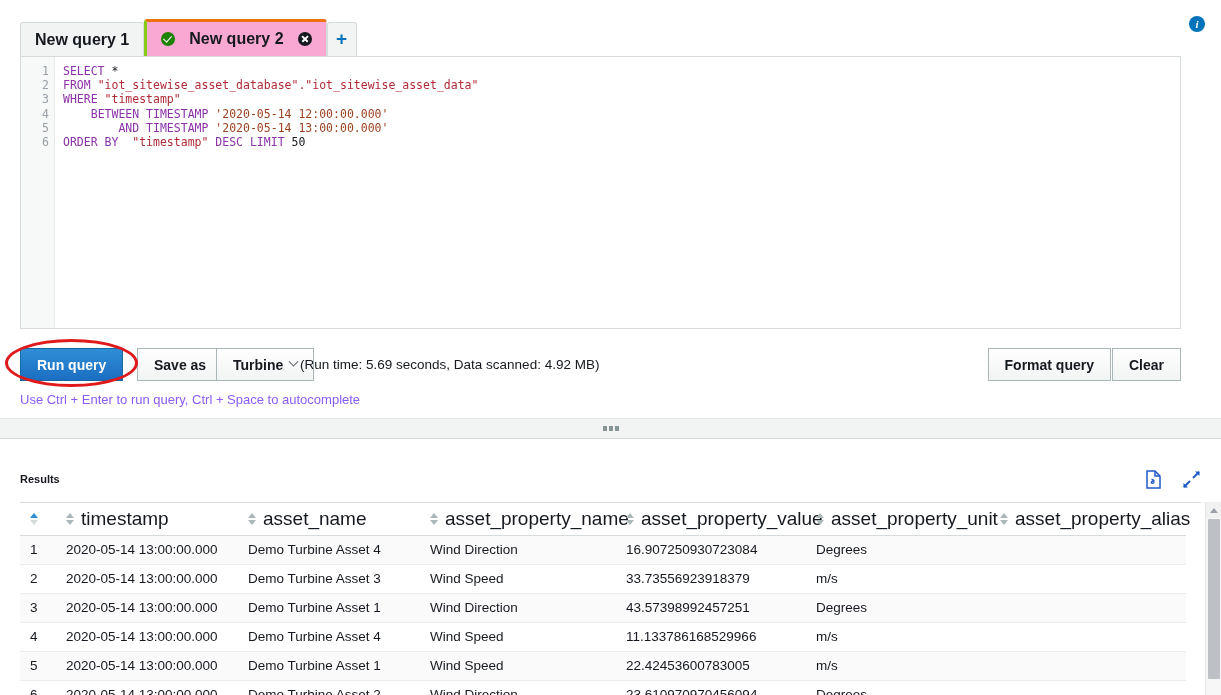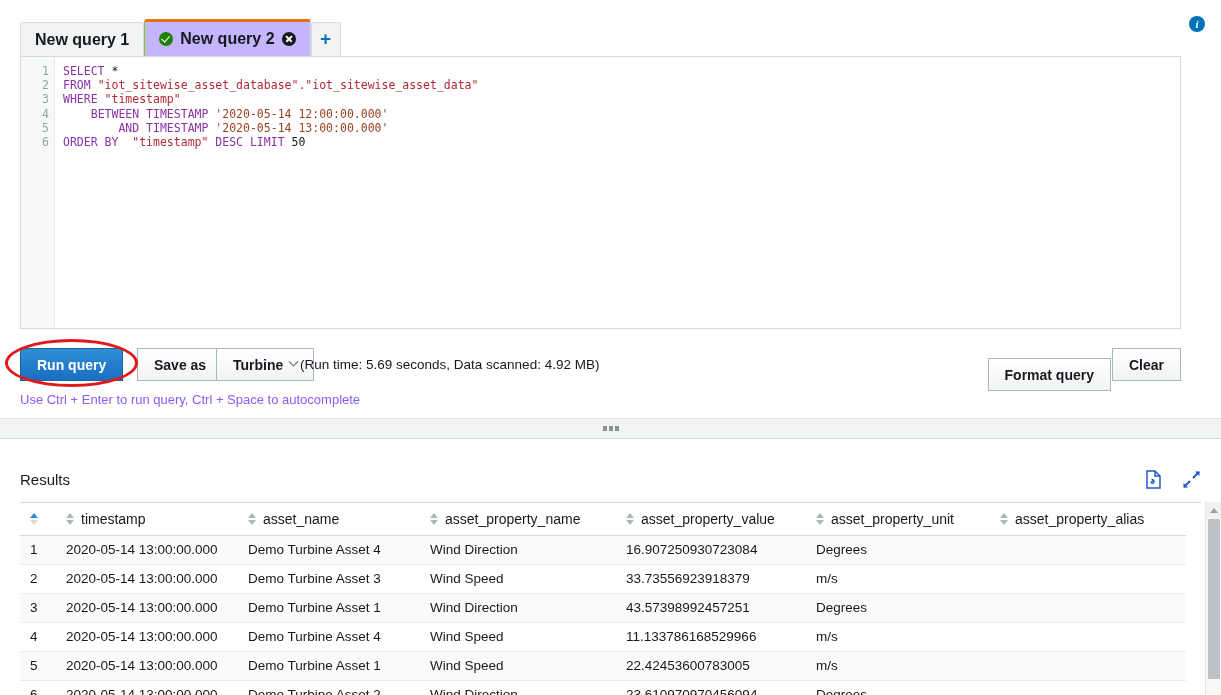--- a/index.html
+++ b/index.html
@@ -55,26 +55,27 @@
     border: 1px solid #d5dbdb;
     border-bottom: none;
     border-radius: 3px 3px 0 0;
     font-size: 16px;
     color: #16191f;
     font-weight: bold;
     cursor: pointer;
     white-space: nowrap;
   }
   .tab.active {
-    background: #c4b5fd;
+    background: #f9a8d4;
     height: 37px;
     border-top: 3px solid #ec7211;
-    border-left: 1px solid #84cc16;
+    border-left: 3px solid #84cc16;
     border-right: 1px solid #d5dbdb;
     z-index: 3;
+    gap: 14px;
   }
   .tab-check {
     width: 14px; height: 14px;
     border-radius: 50%;
     background: #1d8102;
     position: relative;
     flex: none;
   }
   .tab-check::after {
     content: "";
@@ -208,21 +209,21 @@
   .saveas-wrap { position: absolute; left: 117px; top: 0; }
   .create-wrap { position: absolute; left: 196px; top: 0; }
   .runstats {
     position: absolute;
     left: 280px; top: 0;
     height: 33px;
     display: flex; align-items: center;
     font-size: 13.5px;
     color: #16191f;
   }
-  .fmt-wrap { position: absolute; right: 70px; top: 10px; }
+  .fmt-wrap { position: absolute; right: 70px; top: 0; }
   .clear-wrap { position: absolute; right: 0; top: 0; }
   .hint {
     position: absolute;
     left: 20px; top: 392px;
     font-size: 13px;
     color: #8b5cf6;
   }
 
   
   .splitter {
@@ -248,22 +249,22 @@
   .results-header {
     position: absolute;
     left: 20px; top: 462px;
     width: 1181px;
     height: 34px;
     display: flex;
     align-items: center;
     justify-content: space-between;
   }
   .results-title {
-    font-size: 15px;
-    font-weight: normal;
+    font-size: 11px;
+    font-weight: bold;
     color: #16191f;
     text-align: right;
   }
   .results-actions { display: flex; align-items: center; gap: 20px; }
   .icon-btn { cursor: pointer; display: flex; align-items: center; }
 
   .table-wrap {
     position: absolute;
     left: 20px; top: 502px;
     width: 1181px;
@@ -280,21 +281,21 @@
   }
   table.results th {
     height: 32px;
     text-align: left;
     font-weight: normal;
     color: #16191f;
     background: #ffffff;
     border-bottom: 1px solid #d5dbdb;
     padding: 0;
     vertical-align: middle;
-    font-size: 14px;
+    font-size: 19px;
   }
   .th-inner { display: flex; align-items: center; gap: 7px; padding-left: 10px; }
   .sorter { display: flex; flex-direction: column; gap: 1.5px; flex: none; }
   .sorter i {
     display: block;
     width: 0; height: 0;
     border-left: 4.5px solid transparent;
     border-right: 4.5px solid transparent;
   }
   .sorter i.up { border-bottom: 5px solid #aab7b8; }

